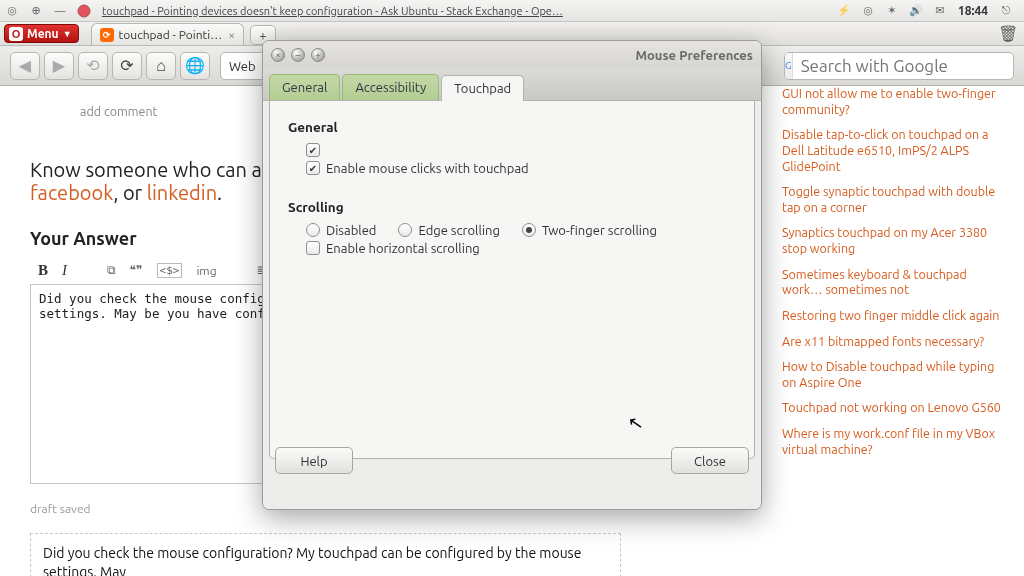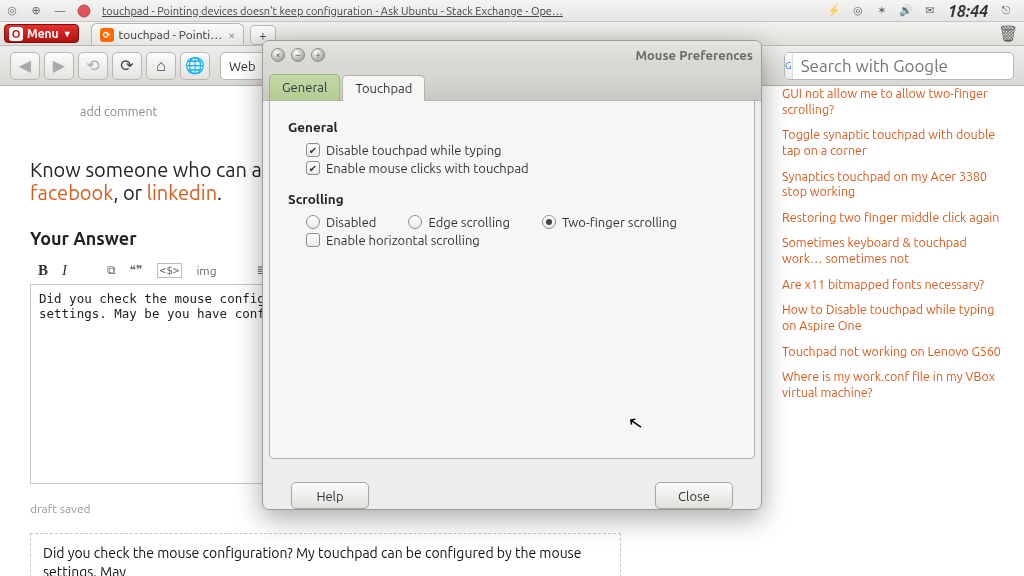--- a/index.html
+++ b/index.html
@@ -3,21 +3,21 @@
 <meta charset="utf-8">
 <style>
 *{margin:0;padding:0;box-sizing:border-box;font-family:"Ubuntu","Liberation Sans",sans-serif;}
 html,body{width:1024px;height:576px;overflow:hidden;background:#fff;}
 
 
 .syspanel{position:absolute;top:0;left:0;right:0;height:22px;background:linear-gradient(#f4f4f2,#e6e5e3);border-bottom:1px solid #c5c5c3;display:flex;align-items:center;font-size:11px;color:#333;}
 .syspanel .picon{width:18px;height:18px;margin:0 3px;display:flex;align-items:center;justify-content:center;opacity:.75;}
 .syspanel .ptitle{margin-left:6px;color:#444;flex:1;white-space:nowrap;overflow:hidden;text-decoration:underline;}
 .syspanel .right{display:flex;align-items:center;margin-right:6px;}
-.syspanel .clock{font-size:16px;font-weight:bold;margin:0 6px;font-style:italic;}
+.syspanel .clock{font-size:12px;font-weight:bold;margin:0 6px;}
 
 
 .menubar{position:absolute;top:22px;left:0;right:0;height:24px;background:linear-gradient(#f2f1ef,#e0dfdc);border-bottom:1px solid #bbb;display:flex;align-items:stretch;}
 .opera-btn{display:flex;align-items:center;background:linear-gradient(#e2332f,#b1120f);color:#fff;font-weight:bold;font-size:12px;padding:0 6px 0 4px;border-radius:4px;margin:2px 4px;border:1px solid #7a0c0a;cursor:pointer;}
 .opera-btn .olog{width:14px;height:14px;background:#fff;border-radius:3px;margin-right:4px;display:flex;align-items:center;justify-content:center;color:#c21a17;font-weight:bold;font-size:11px;}
 .opera-btn .tri{margin-left:4px;font-size:9px;}
 .tabstrip{display:flex;align-items:flex-end;margin-left:8px;}
 .tab{background:linear-gradient(#fbfbfa,#e5e4e1);border:1px solid #b7b6b3;border-bottom:none;border-radius:6px 6px 0 0;height:22px;display:flex;align-items:center;padding:0 8px;font-size:12px;color:#333;max-width:170px;cursor:pointer;}
 .tab .favicon{width:14px;height:14px;background:#ff6a00;border-radius:3px;margin-right:5px;display:flex;align-items:center;justify-content:center;color:#fff;font-size:9px;font-weight:bold;}
 .tab .x{margin-left:6px;color:#777;font-size:12px;}
@@ -68,22 +68,22 @@
 .dtab.active{background:#f6f6f4;border-color:#b3b2af;color:#333;position:relative;top:1px;}
 .dtab.sub{background:linear-gradient(#c3d8a7,#b3cd92);border:1px solid #9ab876;border-bottom:none;color:#334;}
 .dbody{position:absolute;top:60px;left:6px;right:6px;bottom:50px;background:#f6f6f4;border:1px solid #b3b2af;border-top:none;border-radius:0 0 5px 5px;padding:14px 18px;font-size:13px;color:#333;}
 .dbody h4{font-size:13.5px;font-weight:bold;color:#222;margin:4px 0 8px;}
 .opt{display:flex;align-items:center;margin:4px 0 4px 18px;gap:6px;}
 .chk,.rad{width:14px;height:14px;border:1px solid #8f8e8b;background:linear-gradient(#fff,#eaeaea);display:flex;align-items:center;justify-content:center;font-size:10px;color:#333;}
 .chk{border-radius:3px;}
 .rad{border-radius:8px;}
 .rad .dot{width:6px;height:6px;border-radius:3px;background:#444;}
 .radios{display:flex;align-items:center;margin:4px 0 4px 18px;gap:6px;flex-wrap:wrap;}
-.radios .rlabel{margin-right:26px;}
-.dlg-ftr{position:absolute;left:0;right:0;bottom:0;height:46px;display:flex;align-items:flex-end;padding:0 28px;gap:10px;}
+.radios .rlabel{margin-right:16px;}
+.dlg-ftr{position:absolute;left:0;right:0;bottom:16px;height:46px;display:flex;align-items:flex-start;padding:0 12px;gap:10px;}
 .dlg-ftr .spacer{flex:1;}
 .dbtn{min-width:78px;height:27px;border:1px solid #a6a5a2;border-radius:5px;background:linear-gradient(#fbfbfa,#e2e1de);font-size:13px;color:#333;cursor:pointer;}
 
 .cursor{position:absolute;left:628px;top:412px;font-size:18px;color:#000;pointer-events:none;transform:rotate(-10deg);}
 
 svg{display:block;}
 </style>
 </head>
 <body>
 
@@ -175,55 +175,56 @@
     <div class="cw">
       <span class="cb"></span>
       <span>community wiki</span>
     </div>
     <div class="preview">
       <span>Did you check the mouse configuration? My touchpad can be configured by the mouse settings. May</span>
     </div>
   </div>
 
   <div class="sidecol" id="related-list">
-      <a href="#">GUI not allow me to allow two-finger scrolling?</a>
+      <a href="#">GUI not allow me to enable two-finger community?</a>
+      <a href="#">Disable tap-to-click on touchpad on a Dell Latitude e6510, ImPS/2 ALPS GlidePoint</a>
       <a href="#">Toggle synaptic touchpad with double tap on a corner</a>
       <a href="#">Synaptics touchpad on my Acer 3380 stop working</a>
+      <a href="#">Sometimes keyboard &amp; touchpad work… sometimes not</a>
       <a href="#">Restoring two finger middle click again</a>
-      <a href="#">Sometimes keyboard &amp; touchpad work… sometimes not</a>
       <a href="#">Are x11 bitmapped fonts necessary?</a>
       <a href="#">How to Disable touchpad while typing on Aspire One</a>
       <a href="#">Touchpad not working on Lenovo G560</a>
       <a href="#">Where is my work.conf file in my VBox virtual machine?</a>
     </div>
 </div>
 
 <div class="dialog">
   <div class="dlg-tb">
     <div class="wbtn">×</div>
     <div class="wbtn">–</div>
     <div class="wbtn">+</div>
     <div class="dlg-title">Mouse Preferences</div>
   </div>
   <div class="tabsrow">
     <div class="dtab sub">General</div>
+    <div class="dtab sub">Accessibility</div>
     <div class="dtab active">Touchpad</div>
   </div>
   <div class="dbody">
     <h4>General</h4>
     <div class="opt">
       <span class="chk">✔</span>
-      <span>Disable touchpad while typing</span>
     </div>
     <div class="opt">
       <span class="chk">✔</span>
       <span>Enable mouse clicks with touchpad</span>
     </div>
 
-    <h4 style="margin-top:16px">Scrolling</h4>
+    <h4 style="margin-top:24px">Scrolling</h4>
     <div class="radios">
       <span class="rad"></span>
       <span class="rlabel">Disabled</span>
       <span class="rad"></span>
       <span class="rlabel">Edge scrolling</span>
       <span class="rad">
           <span class="dot"></span>
         </span>
       <span class="rlabel">Two-finger scrolling</span>
     </div>

